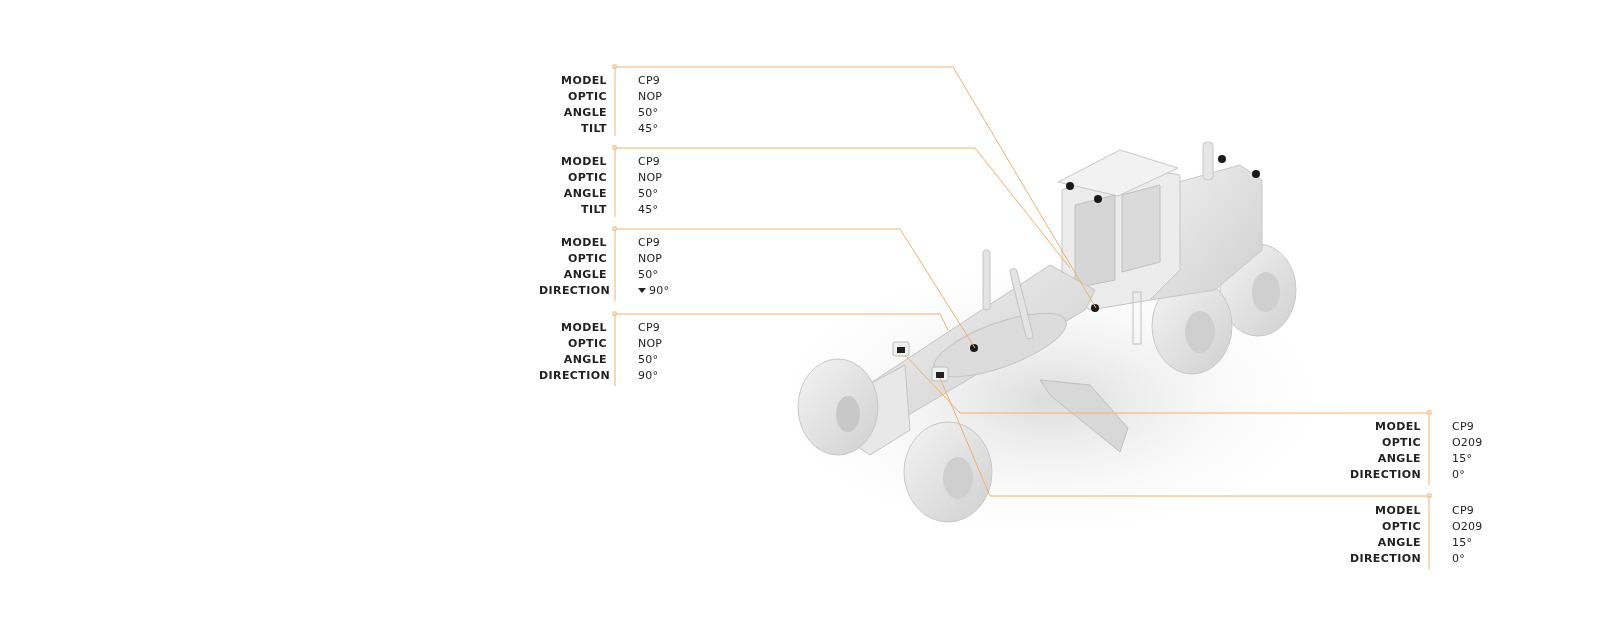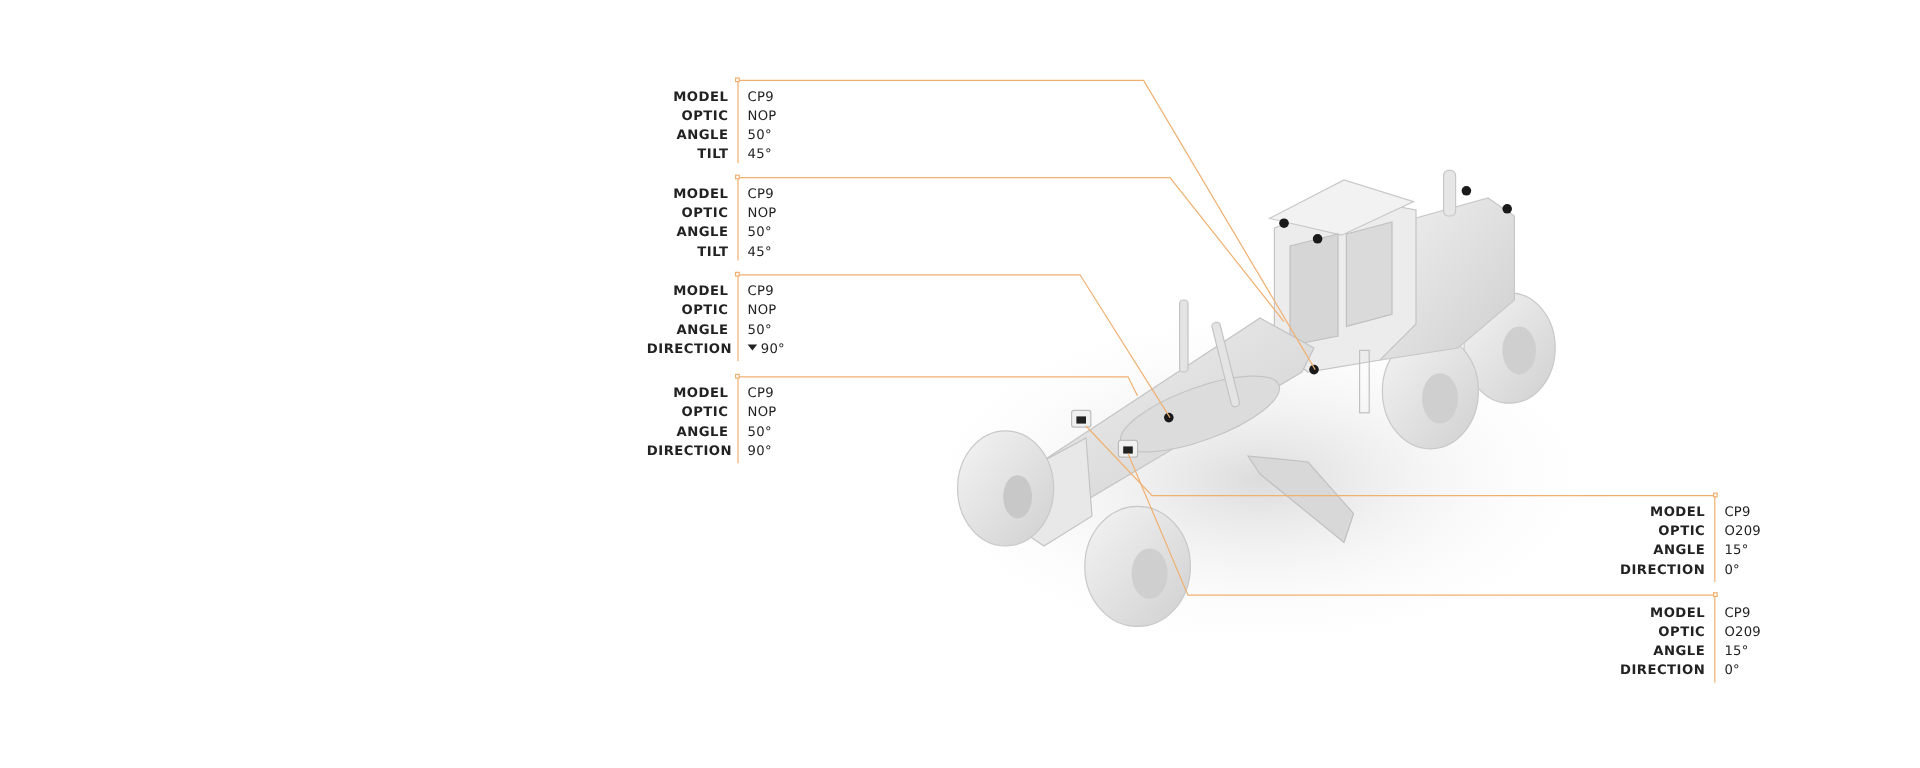--- a/index.html
+++ b/index.html
@@ -1,19 +1,19 @@
 <!DOCTYPE html>
 <html><head>
 <meta charset="utf-8">
 <style>
   html, body { margin:0; padding:0; background:#ffffff; }
   body { width:1600px; height:640px; position:relative; overflow:hidden; font-family:"DejaVu Sans", sans-serif; }
   #canvas { position:absolute; left:0; top:0; width:1600px; height:640px; }
   .callout { position:absolute; font-size:11px; line-height:16px; color:#222; }
-  .callout .row { display:flex; height:16px; }
+  .callout .row { display:flex; height:16px;gap:15px; }
   .callout.left .lbl { width:68px; text-align:right; font-weight:bold; letter-spacing:0.4px; padding-right:8px; }
   .callout.left .val { padding-left:8px; letter-spacing:0.2px; }
   .callout.right .lbl { width:76px; text-align:right; font-weight:bold; letter-spacing:0.4px; padding-right:8px; }
   .callout.right .val { padding-left:8px; letter-spacing:0.2px; }
   .tri { display:inline-block; width:0; height:0; border-left:4px solid transparent; border-right:4px solid transparent; border-top:5px solid #222; margin-right:3px; vertical-align:middle; position:relative; top:-1px; }
 </style>
 </head>
 <body>
 
 <svg id="canvas" viewBox="0 0 1600 640" xmlns="http://www.w3.org/2000/svg">

